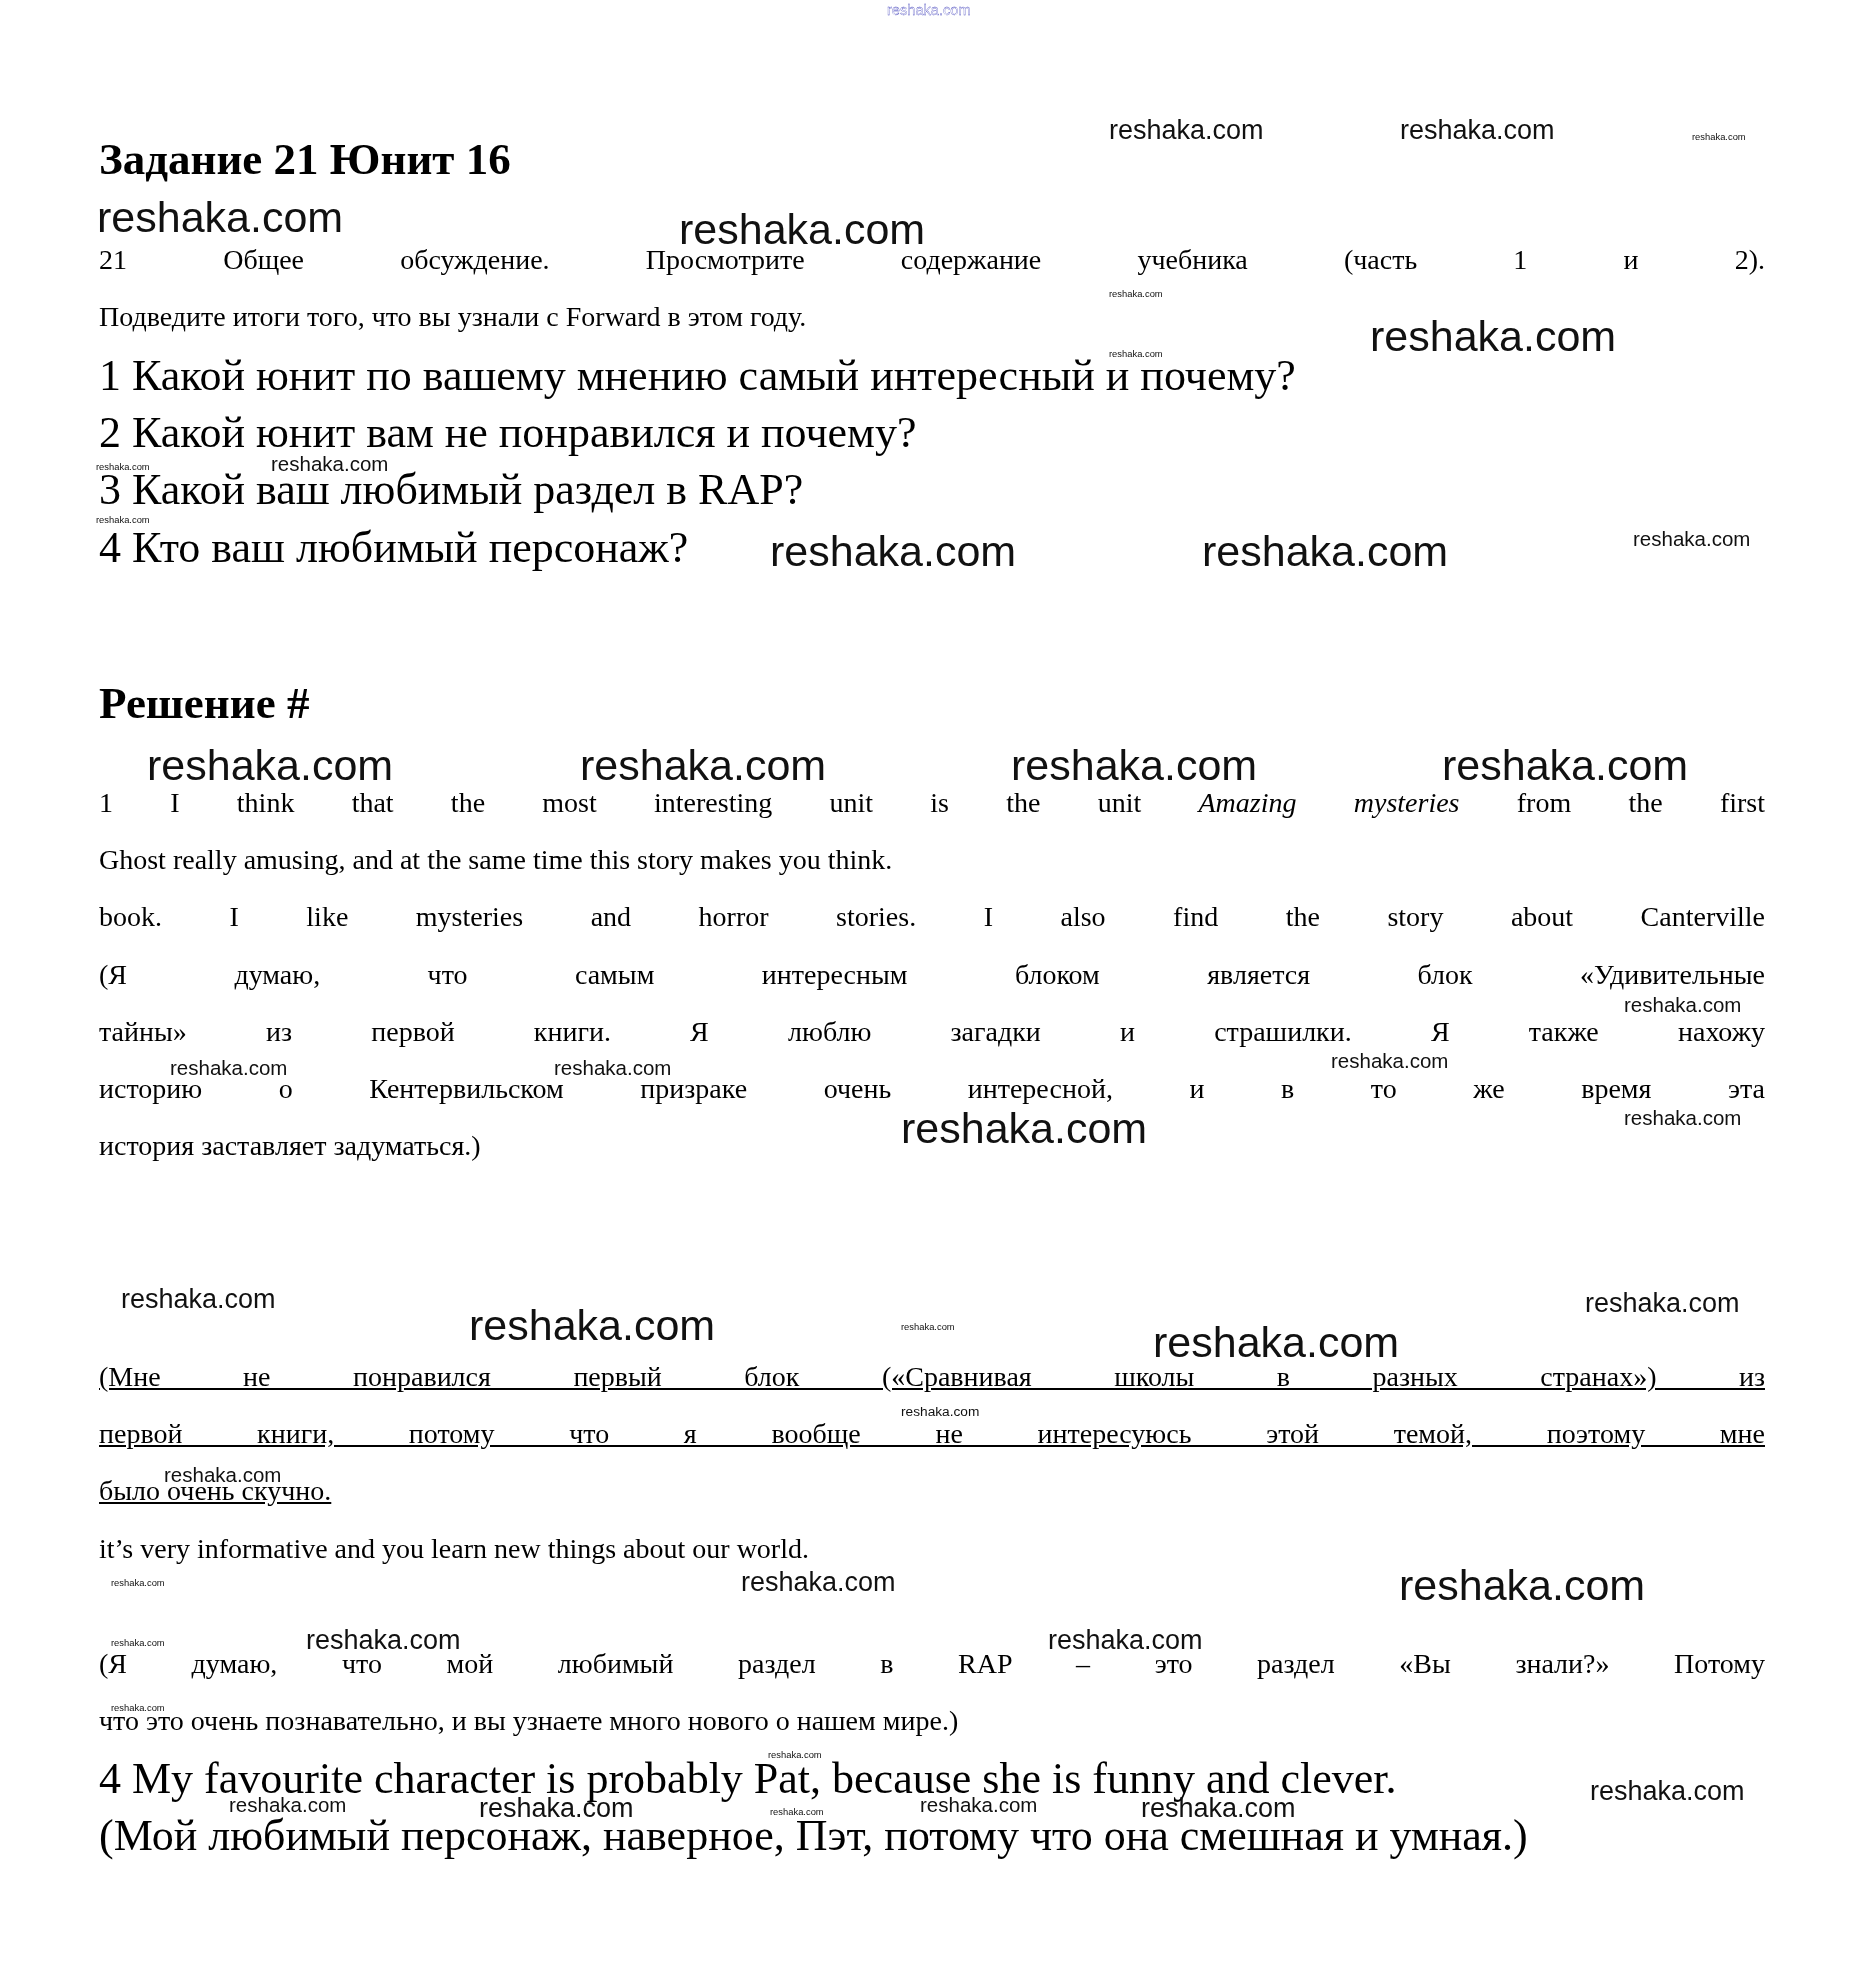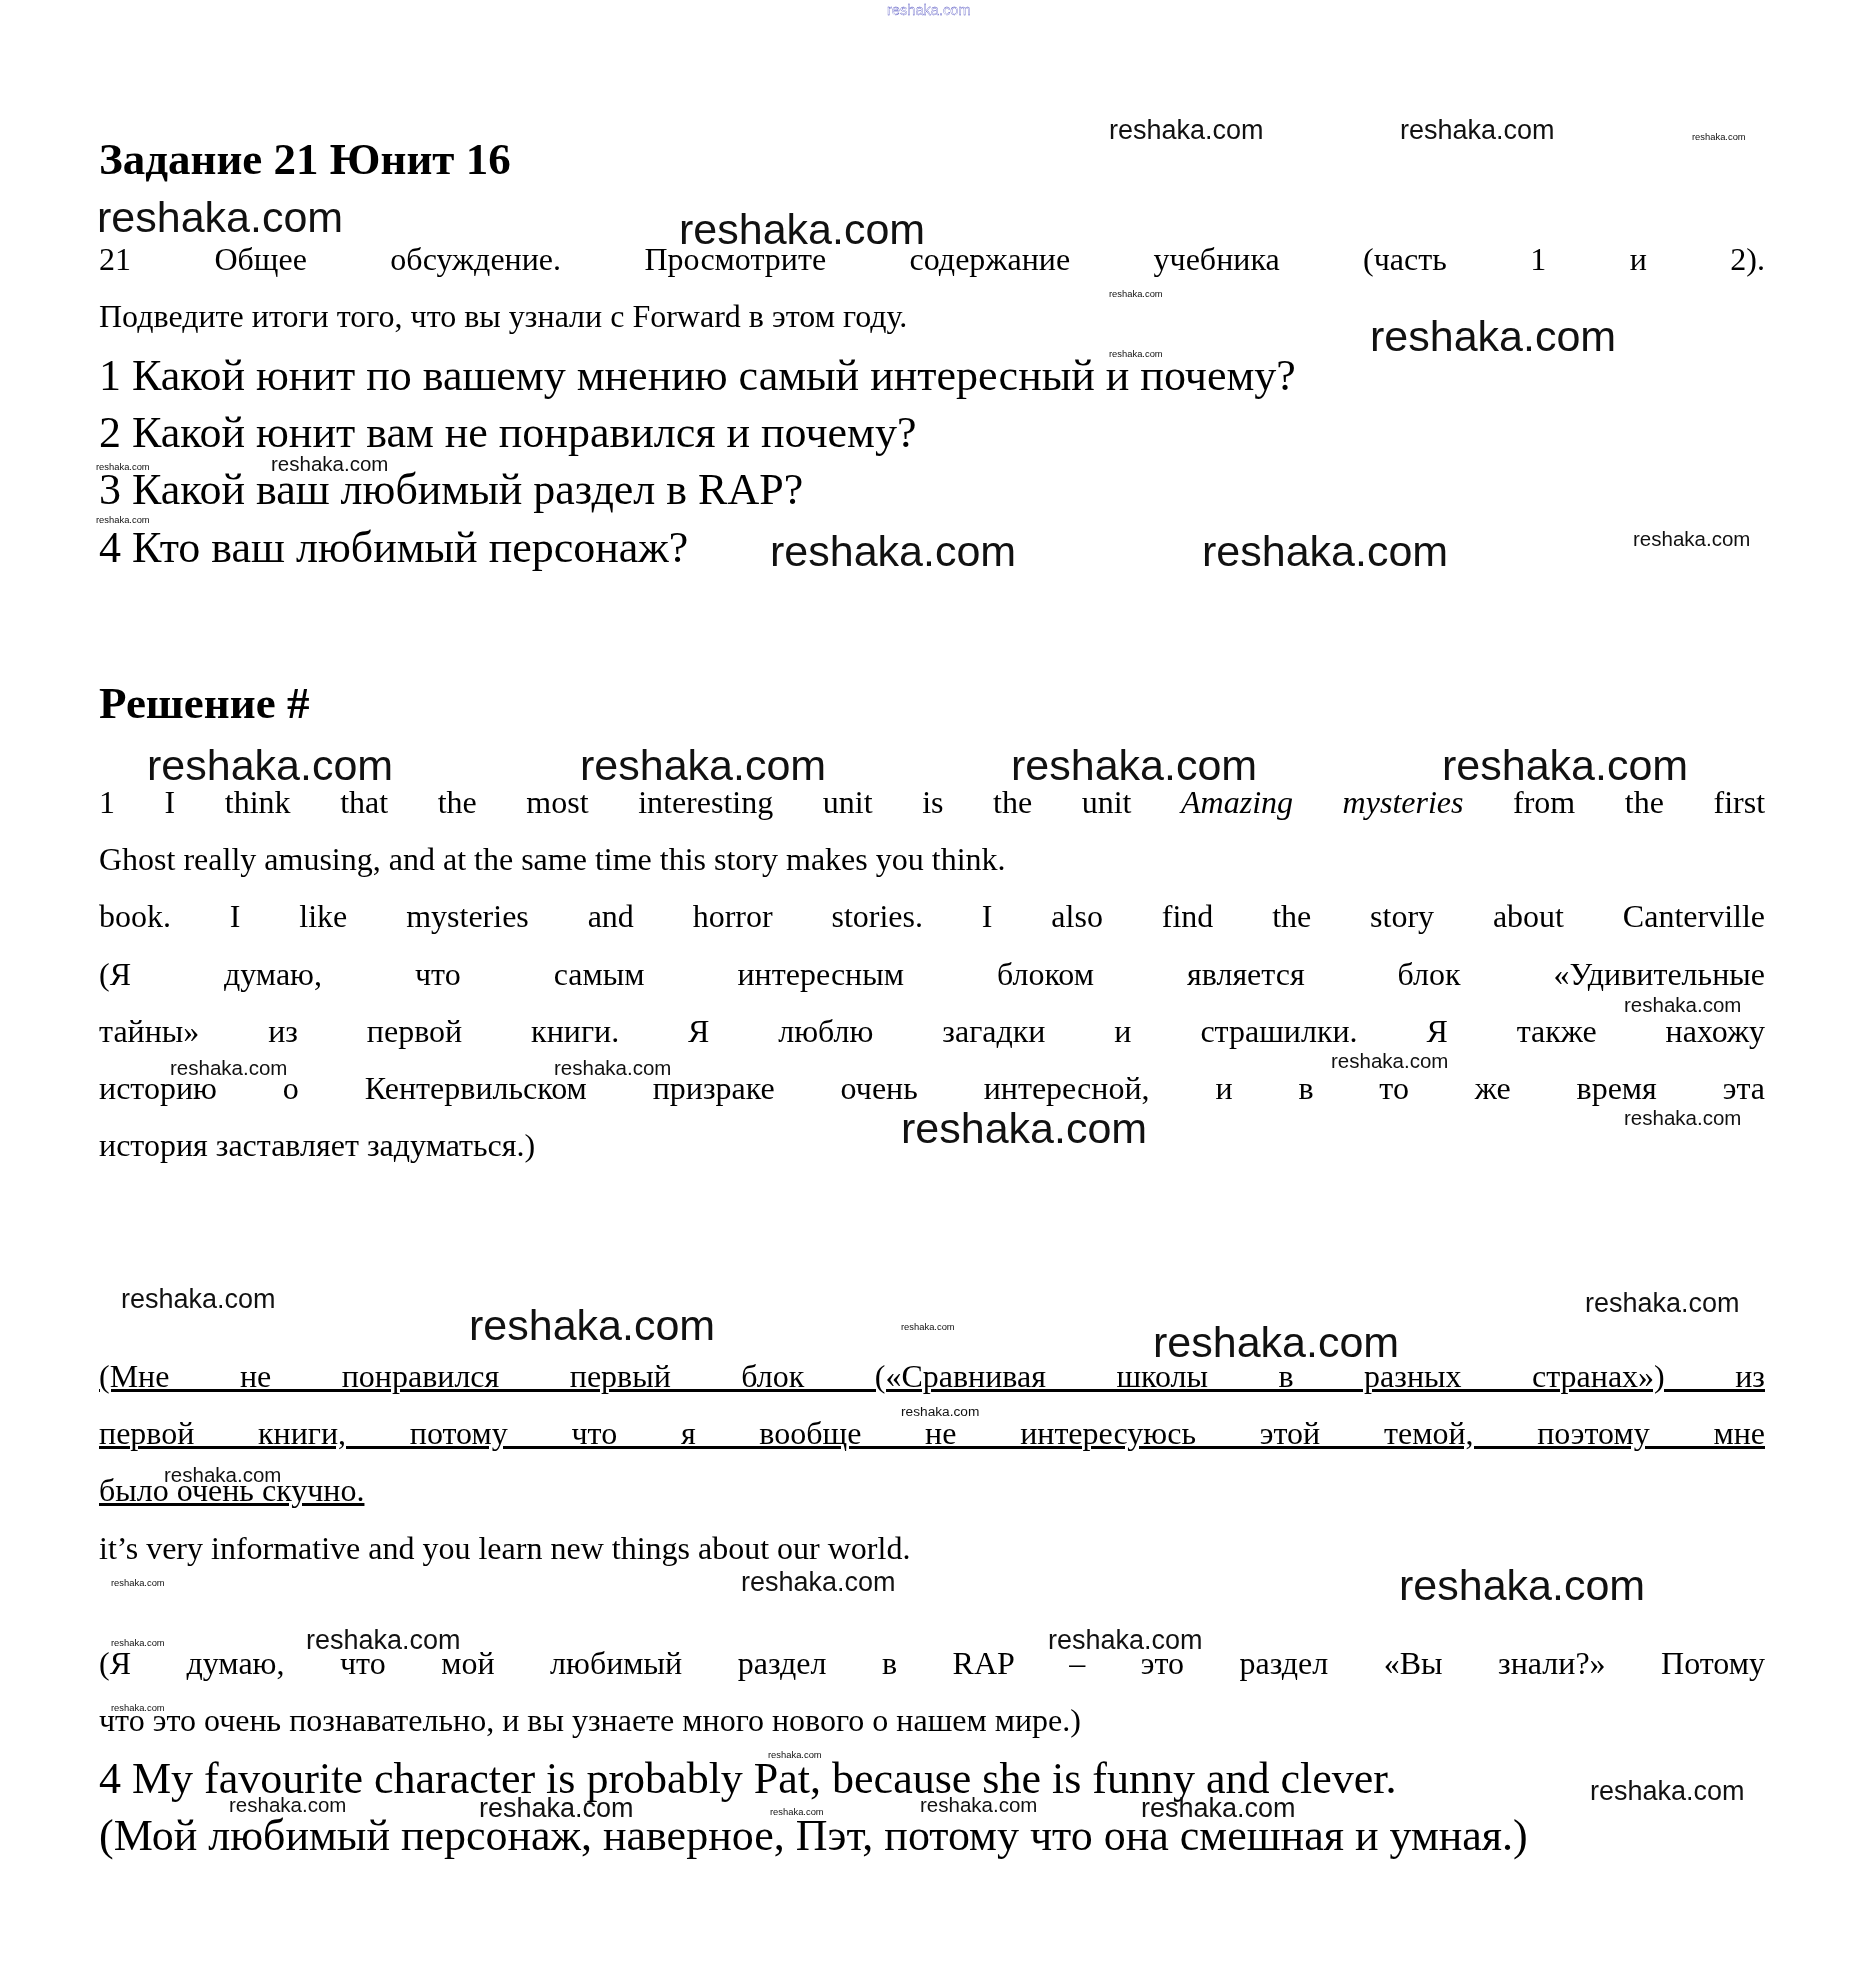--- a/index.html
+++ b/index.html
@@ -1,20 +1,20 @@
 <!DOCTYPE html>
 <html style="font-size:13.7px"><head>
 <meta charset="utf-8">
 <style>
   html, body { margin: 0; padding: 0; background: #ffffff; }
   body { width: 1857px; height: 1981px; position: relative; overflow: hidden; }
   .page { position: absolute; left: 0; top: 0; width: 1857px; height: 1981px; background: #fff; }
   .serif { font-family: "Liberation Serif", "DejaVu Serif", serif; color: #000; }
   .heading { position: absolute; left: 99px; font-weight: bold; font-size: 45px; line-height: 51px; white-space: nowrap; }
-  .para { position: absolute; left: 99px; width: 1666px; font-size: 32px; line-height: 57px; text-align: justify; text-align-last: left; }
+  .para { position: absolute; left: 99px; width: 1666px; font-size: 28px; line-height: 57px; text-align: justify; text-align-last: left; }
   .para .ln { display: block; text-align: justify; text-align-last: justify; }
   .para .ln.last { text-align-last: left; }
   .line { position: absolute; left: 99px; font-size: 44px; line-height: 57px; white-space: nowrap; }
   em { font-style: italic; margin-top: 8px; }
   .wm { position: absolute; font-family: "Liberation Sans", "DejaVu Sans", sans-serif; color: #111; white-space: nowrap; font-weight: normal; }
   .wm.xl { font-size: 43px; line-height: 48px; }
   .wm.lg { font-size: 27px; line-height: 31px; }
   .wm.md { font-size: 20.5px; line-height: 24px; }
   .wm.sm { font-size: 13.7px; line-height: 15.4px; }
   .wm.xs { font-size: 9.4px; line-height: 11px; }

